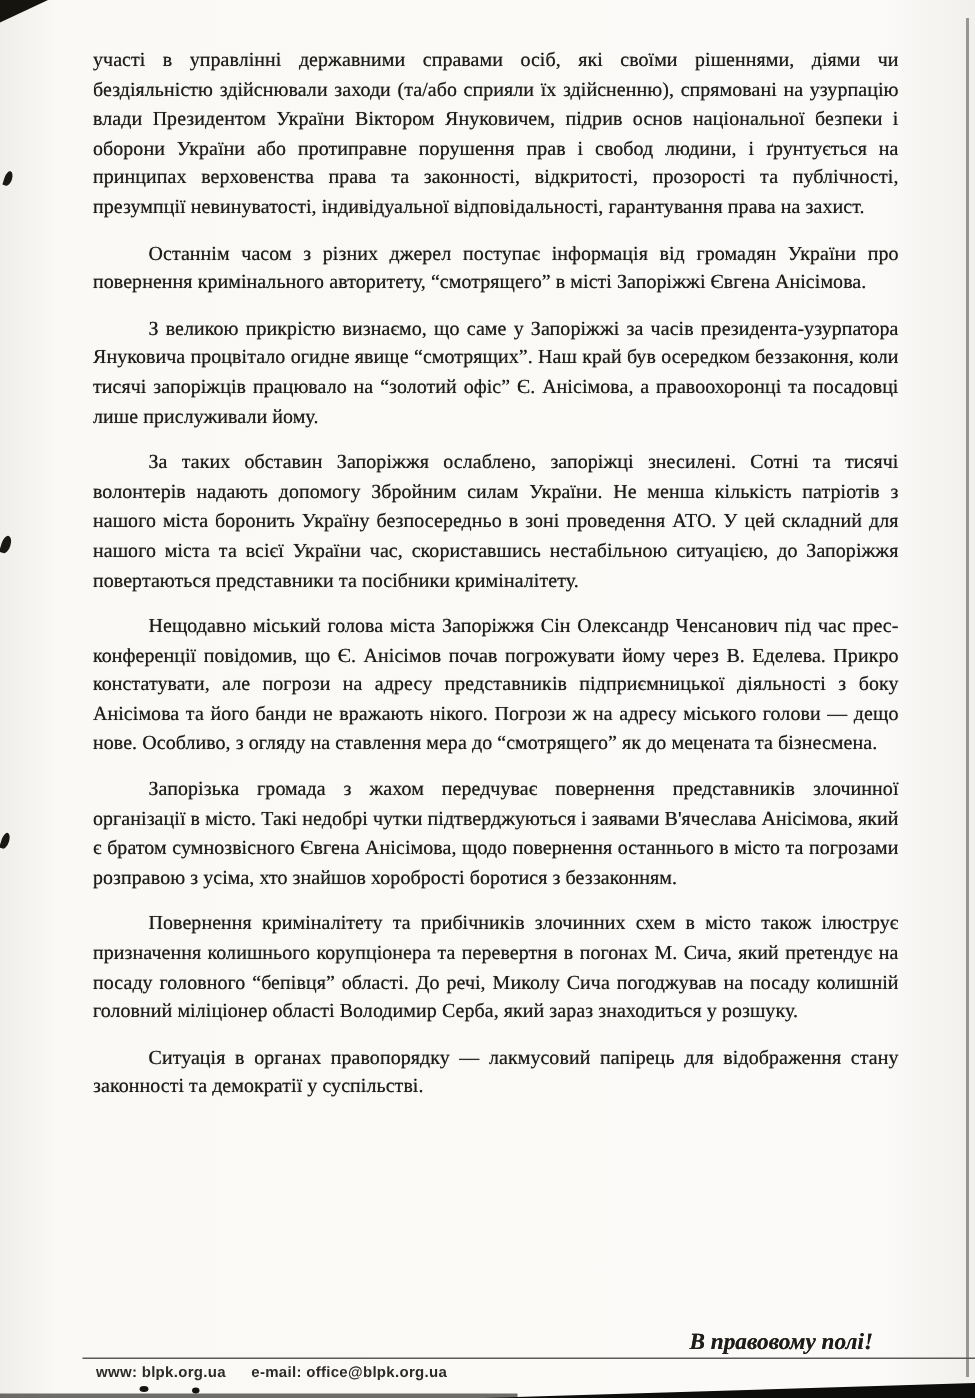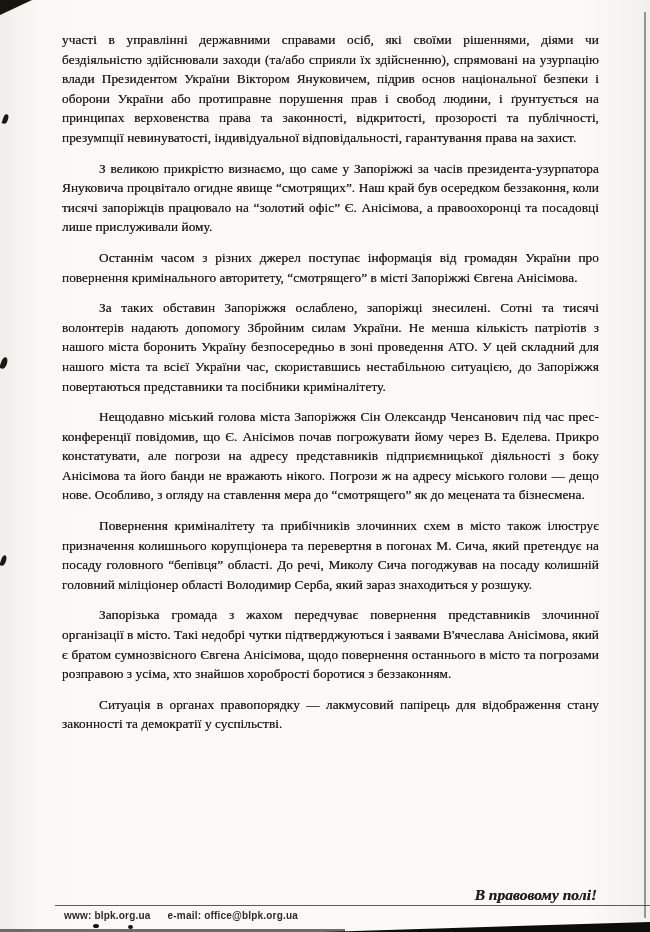--- a/index.html
+++ b/index.html
@@ -13,21 +13,21 @@
   .body-text{
     position:absolute;left:62px;top:30px;width:537px;
     font-size:13.3px;line-height:19.6px;
     text-align:justify;
     text-shadow:0 0 .45px rgba(20,20,20,.75);
     letter-spacing:.05px;
   }
   .body-text p{margin:0 0 11px;text-indent:37px;font-family:Liberation Serif, serif;}
   .body-text p.no-indent{text-indent:0;}
   .closing{
-    position:absolute;right:53px;top:886px;
+    position:absolute;right:68px;top:886px;
     font-weight:bold;font-style:italic;font-size:15.5px;
     text-shadow:0 0 .4px rgba(20,20,20,.8);
   }
   .footer-line{
     position:absolute;left:55px;right:0;top:905px;
     border-top:1.6px solid #5a5a58;
   }
   .footer{
     position:absolute;left:64px;top:910px;
     font-family:"Liberation Sans","DejaVu Sans",sans-serif;
@@ -70,26 +70,26 @@
 <div>
 
   <div class="corner-mark"></div>
   <span class="edge-mark m1"></span>
   <span class="edge-mark m2"></span>
   <span class="edge-mark m3"></span>
   <div class="edge-line"></div>
 
   <div class="body-text">
     <p class="no-indent">участі в управлінні державними справами осіб, які своїми рішеннями, діями чи бездіяльністю здійснювали заходи (та/або сприяли їх здійсненню), спрямовані на узурпацію влади Президентом України Віктором Януковичем, підрив основ національної безпеки і оборони України або протиправне порушення прав і свобод людини, і ґрунтується на принципах верховенства права та законності, відкритості, прозорості та публічності, презумпції невинуватості, індивідуальної відповідальності, гарантування права на захист.</p>
+    <p>Останнім часом з різних джерел поступає інформація від громадян України про повернення кримінального авторитету, “смотрящего” в місті Запоріжжі Євгена Анісімова.</p>
     <p>З великою прикрістю визнаємо, що саме у Запоріжжі за часів президента-узурпатора Януковича процвітало огидне явище “смотрящих”. Наш край був осередком беззаконня, коли тисячі запоріжців працювало на “золотий офіс” Є. Анісімова, а правоохоронці та посадовці лише прислуживали йому.</p>
-    <p>Останнім часом з різних джерел поступає інформація від громадян України про повернення кримінального авторитету, “смотрящего” в місті Запоріжжі Євгена Анісімова.</p>
     <p>За таких обставин Запоріжжя ослаблено, запоріжці знесилені. Сотні та тисячі волонтерів надають допомогу Збройним силам України. Не менша кількість патріотів з нашого міста боронить Україну безпосередньо в зоні проведення АТО. У цей складний для нашого міста та всієї України час, скориставшись нестабільною ситуацією, до Запоріжжя повертаються представники та посібники криміналітету.</p>
     <p>Нещодавно міський голова міста Запоріжжя Сін Олександр Ченсанович під час прес-конференції повідомив, що Є. Анісімов почав погрожувати йому через В. Еделева. Прикро констатувати, але погрози на адресу представників підприємницької діяльності з боку Анісімова та його банди не вражають нікого. Погрози ж на адресу міського голови — дещо нове. Особливо, з огляду на ставлення мера до “смотрящего” як до мецената та бізнесмена.</p>
+    <p>Запорізька громада з жахом передчуває повернення представників злочинної організації в місто. Такі недобрі чутки підтверджуються і заявами В'ячеслава Анісімова, який є братом сумнозвісного Євгена Анісімова, щодо повернення останнього в місто та погрозами розправою з усіма, хто знайшов хоробрості боротися з беззаконням.</p>
     <p>Повернення криміналітету та прибічників злочинних схем в місто також ілюструє призначення колишнього корупціонера та перевертня в погонах М. Сича, який претендує на посаду головного “бепівця” області. До речі, Миколу Сича погоджував на посаду колишній головний міліціонер області Володимир Серба, який зараз знаходиться у розшуку.</p>
-    <p>Запорізька громада з жахом передчуває повернення представників злочинної організації в місто. Такі недобрі чутки підтверджуються і заявами В'ячеслава Анісімова, який є братом сумнозвісного Євгена Анісімова, щодо повернення останнього в місто та погрозами розправою з усіма, хто знайшов хоробрості боротися з беззаконням.</p>
     <p>Ситуація в органах правопорядку — лакмусовий папірець для відображення стану законності та демократії у суспільстві.</p>
   </div>
 
   <div class="closing">В правовому полі!</div>
 
   <div class="footer-line"></div>
   <div class="footer">
     <span>www: blpk.org.ua</span>
     <span>e-mail: office@blpk.org.ua</span>
   </div>

